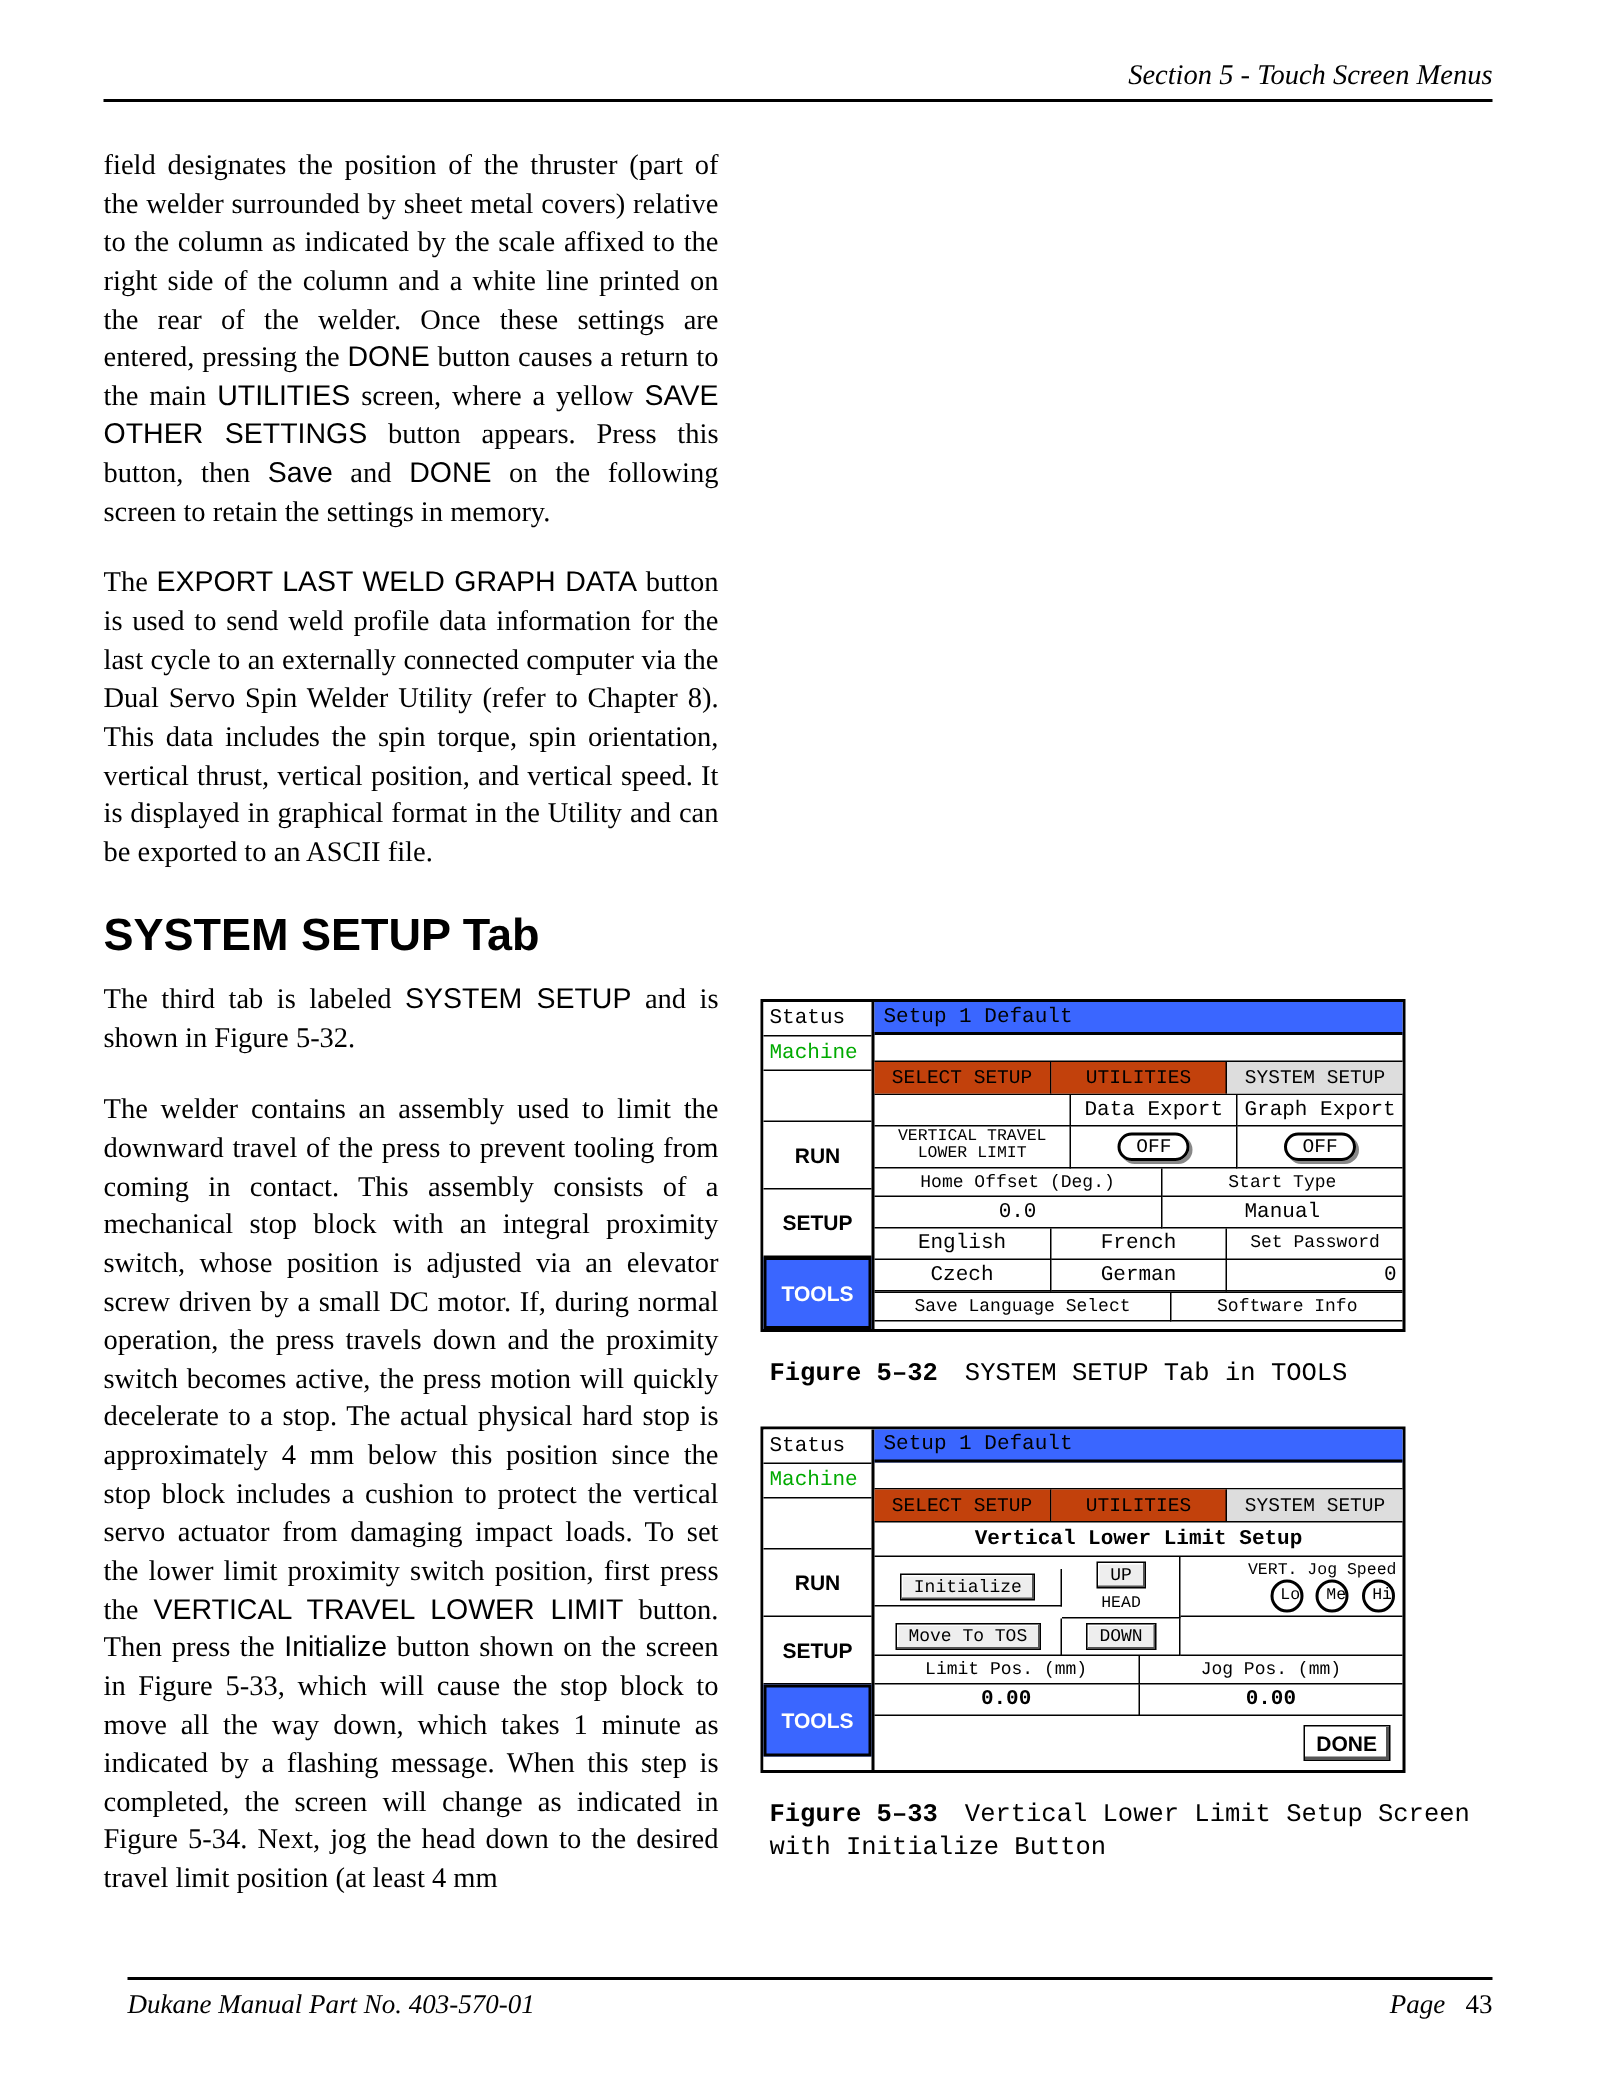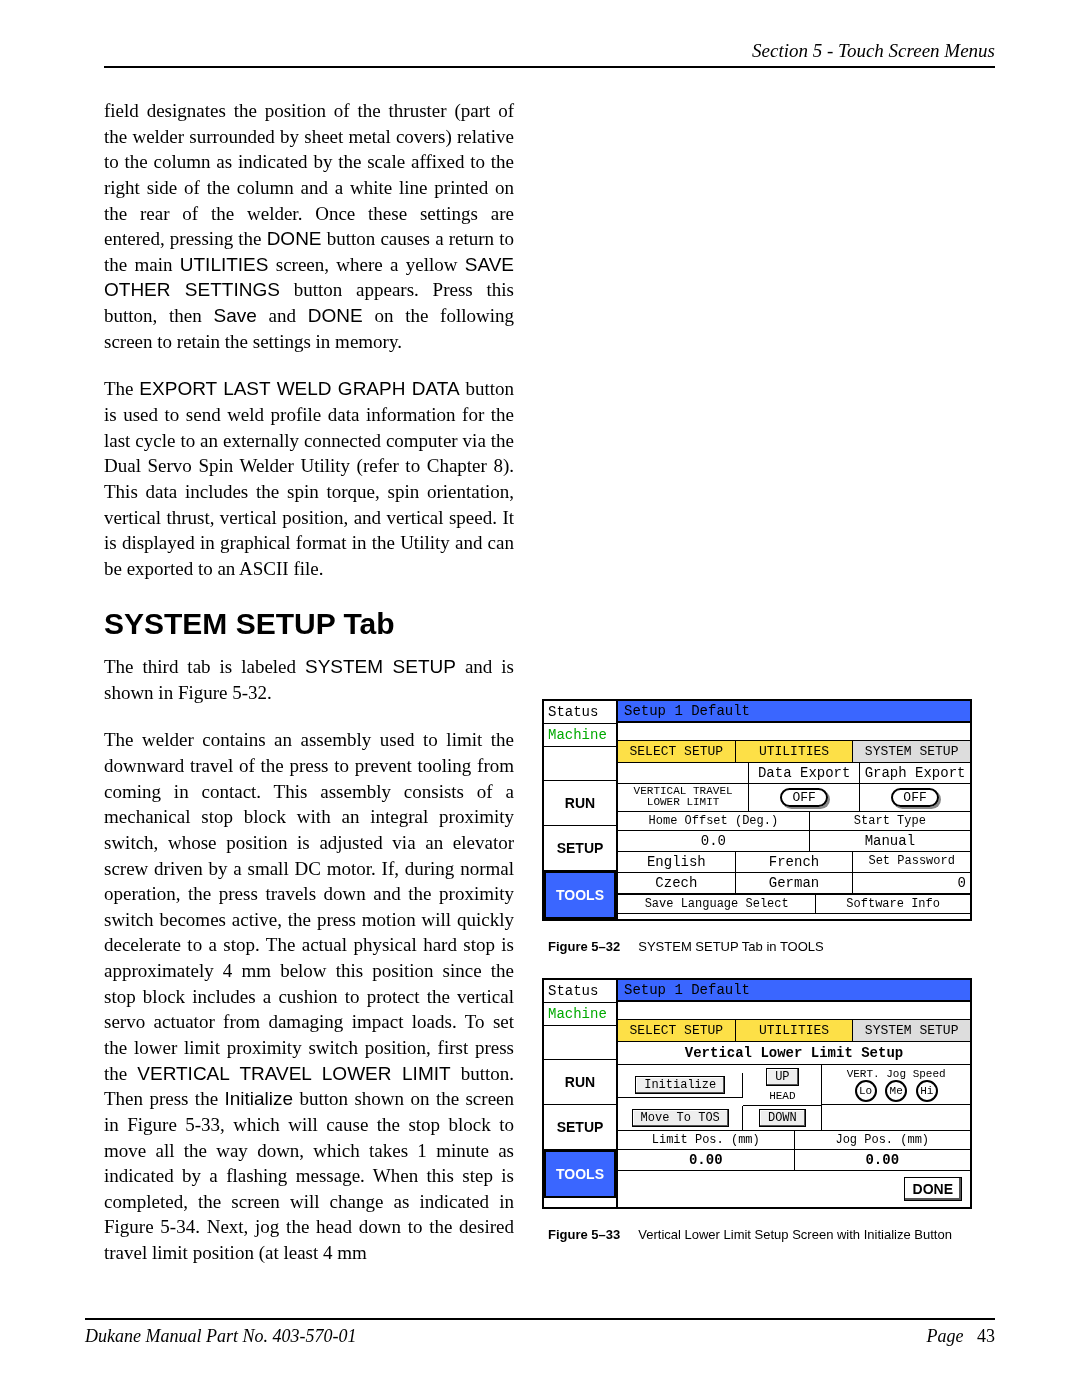--- a/index.html
+++ b/index.html
@@ -1,17 +1,17 @@
 <!DOCTYPE html>
 <html><head>
 <meta charset="utf-8">
 <style>
   * { box-sizing: border-box; margin: 0; padding: 0; }
   body { width: 1080px; height: 1397px; background: #fff; font-family: "Times New Roman", serif; color: #000; position: relative; }
-  .page { padding: 40px 85px 60px 104px; }
+  .page { padding: 40px 85px 60px 69px; }
   .header { border-bottom: 2px solid #000; padding-bottom: 4px; margin-bottom: 30px; text-align: right; font-style: italic; font-size: 19px; }
   .columns { display: flex; gap: 28px; }
   .col-left { flex: 0 0 410px; font-size: 19px; line-height: 1.35; text-align: justify; }
   .col-right { flex: 1; display: flex; flex-direction: column; justify-content: flex-end; padding-top: 390px; }
   .para { margin-bottom: 22px; }
   h2.section { font-family: Arial, Helvetica, sans-serif; font-weight: bold; font-size: 30px; margin: 16px 0 10px 0; text-align: left; }
   .sf { font-family: Arial, Helvetica, sans-serif; }
   .footer { position: absolute; bottom: 50px; left: 85px; right: 85px; border-top: 2px solid #000; padding-top: 6px; display: flex; justify-content: space-between; font-style: italic; font-size: 18px; margin-top: 43px; }
   
   .shot { border: 2px solid #000; width: 430px; font-family: "Courier New", monospace; font-size: 14px; margin-bottom: 12px; background: #fff; }
@@ -19,28 +19,28 @@
   .shot-side { width: 74px; background: #fff; border-right: 2px solid #000; display: flex; flex-direction: column; }
   .side-cell { border-bottom: 1px solid #000; padding: 3px 4px; text-align: center; font-weight: bold; font-family: Arial, Helvetica, sans-serif; }
   .side-cell.mono { font-family: "Courier New", monospace; font-weight: normal; }
   .blue { background: #3a66ff; color: #fff; }
   .green { color: #0a0; }
   .shot-main { flex: 1; display: flex; flex-direction: column; border-radius: 17px; }
   .titlebar { background: #3a66ff; color: #000; padding: 2px 6px; border-bottom: 2px solid #000; }
   .off-btn { display: inline-block; border: 2px solid #000; border-radius: 12px; padding: 0 10px; margin: 2px auto; font-size: 13px; box-shadow: 2px 2px 0 #888; }
   .small-lbl { font-size: 11px; line-height: 1; }
   .tabs3 { display: flex; border-bottom: 1px solid #000; }
-  .tabs3 .tab { flex: 1; border-right: 1px solid #000; padding: 3px 2px; text-align: center; font-size: 13px; background: #fde047; }
+  .tabs3 .tab { flex: 1; border-right: 1px solid #000; padding: 3px 2px; text-align: center; font-size: 13px; background: #c2410c; }
   .tabs3 .tab:last-child { border-right: none; }
   .tabs3 .tab.active { background: #ddd; }
   .content-row { display: flex; }
   .content-row .c { flex: 1; padding: 2px 4px; text-align: center; border-right: 1px solid #000; border-bottom: 1px solid #000; }
   .content-row .c:last-child { border-right: none; }
   .btnbox { border: 1px solid #000; display: inline-block; padding: 1px 8px; margin: 1px; background: #eee; box-shadow: inset -1px -1px 0 #555, inset 1px 1px 0 #fff; font-size: 12px; }
-  .caption { font-family: Liberation Sans, sans-serif; font-size: 13px; margin: 6px 0 22px 6px; line-height: 1.3; }
+  .caption { font-family: Liberation Mono, monospace; font-size: 17px; margin: 6px 0 22px 6px; line-height: 1.3; }
   .caption .lbl { font-weight: bold; margin-right: 18px; }
   .speed-circ { display: inline-block; border: 2px solid #000; border-radius: 50%; width: 22px; height: 22px; line-height: 18px; font-size: 11px; margin: 0 1px; }
   .done { font-family: Arial, Helvetica, sans-serif; font-weight: bold; border: 1px solid #000; padding: 3px 8px; display: inline-block; box-shadow: inset -2px -2px 0 #555, inset 2px 2px 0 #fff; }
 </style>
 </head>
 <body>
 
 <div class="page">
   <div class="header">
     <span>Section 5 - Touch Screen Menus</span>
@@ -149,21 +149,21 @@
             </div>
             <div style="text-align:center; font-weight:bold; padding:3px; border-bottom:1px solid #000;">Vertical Lower Limit Setup</div>
             <div class="content-row" style="align-items:center;">
               <div class="c" style="flex:1;">
                 <span class="btnbox">Initialize</span>
               </div>
               <div class="c" style="flex:0.6;">
                 <span class="btnbox">UP</span><br>
                 <span style="font-size:11px;text-align:center;">HEAD</span>
               </div>
-              <div class="c" style="flex:1.2; font-size:11px;">
+              <div class="c" style="flex:1.2; font-size:11px;text-align:right;">
                 <span>VERT. Jog Speed</span><br>
                 <span class="speed-circ">Lo</span>
                 <span class="speed-circ">Me</span>
                 <span class="speed-circ">Hi</span>
               </div>
             </div>
             <div class="content-row">
               <div class="c" style="flex:1;">
                 <span class="btnbox">Move To TOS</span>
               </div>

